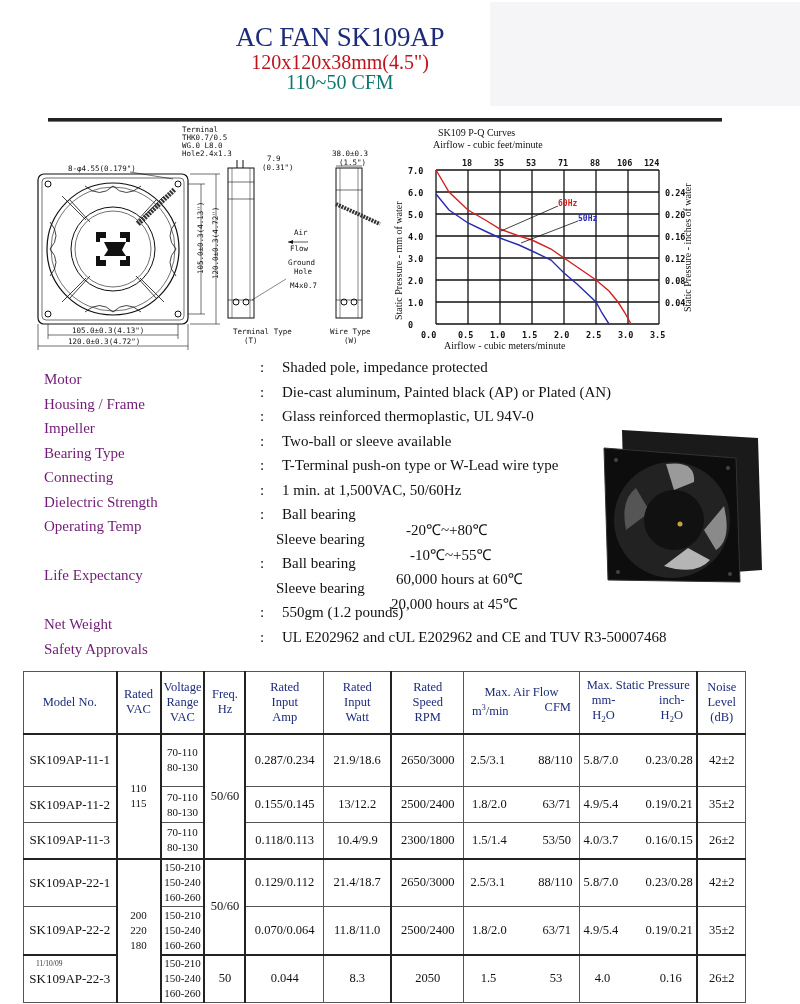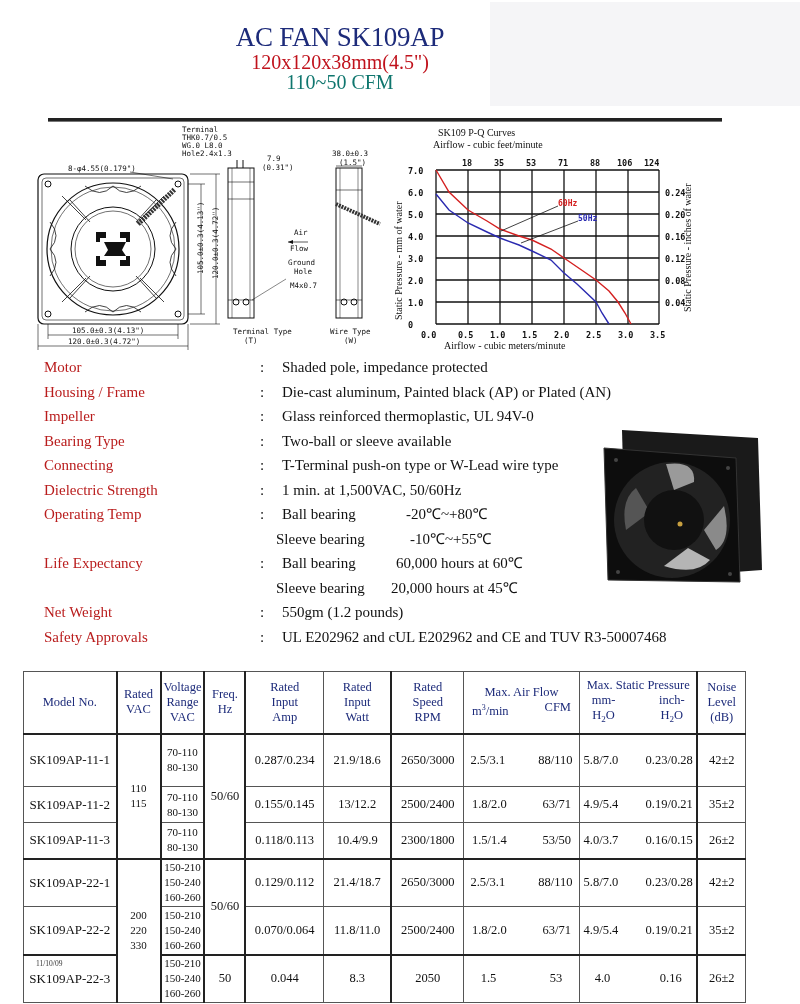--- a/index.html
+++ b/index.html
@@ -20,25 +20,25 @@
   .dtext { font-family: "DejaVu Sans Mono", monospace; font-size: 7.5px; fill: #111; }
 
   .chart { position: absolute; left: 388px; top: 124px; width: 310px; height: 228px; }
   .chart svg { width: 100%; height: 100%; }
   .ctitle { font-family: "Liberation Serif", serif; font-size: 10px; fill: #111; }
   .ctick { font-family: "DejaVu Sans Mono", monospace; font-size: 8.5px; fill: #111; font-weight: bold; }
   .cylab { font-family: "Liberation Serif", serif; font-size: 10px; fill: #111; }
 
   .specs { position: absolute; left: 44px; top: 357px; width: 700px; }
   .spec-row { position: relative; height: 24.5px; font-size: 15px; line-height: 20px; }
-  .spec-label { position: absolute; left: 0; top: 0; color: #b91c1c; }
+  .spec-label { position: absolute; left: 0; top: 12px; color: #701a75; }
   .spec-colon { position: absolute; left: 216px; top: 0; }
   .spec-value { position: absolute; left: 238px; top: 0; white-space: nowrap; }
   .spec-value.indent { left: 232px; }
-  .tcol { position: absolute; top: 0; white-space: nowrap; }
+  .tcol { position: absolute; top: 16px; white-space: nowrap; }
 
   .fan-photo { position: absolute; left: 596px; top: 420px; width: 176px; height: 168px; }
   .fan-photo svg { width: 100%; height: 100%; }
 
   .spec-table { position: absolute; left: 23px; top: 671px; border-collapse: collapse; font-size: 12.5px; }
   .spec-table td, .spec-table th { border: 1px solid #555; text-align: center; vertical-align: middle; padding: 0 2px; }
   .spec-table th { color: #1d2b7a; font-weight: normal; font-size: 12.5px; line-height: 15px; height: 62px; border-bottom: 2px solid #222; }
   .spec-table .thick-r { border-right: 2px solid #222; }
   .spec-table .thick-b { border-bottom: 2px solid #222; }
   .spec-table .multi { line-height: 15px; font-size: 11px; }
@@ -390,21 +390,21 @@
       <td class="thick-r thick-b">
           <div class="pair">
             <span>4.0/3.7</span>
             <span>0.16/0.15</span>
           </div>
         </td>
       <td class="thick-b">26±2</td>
     </tr>
     <tr style="height:48px">
       <td class="thick-r model">SK109AP-22-1</td>
-      <td class="thick-r multi" rowspan="3"><span>200</span><br><span>220</span><br><span>330</span></td>
+      <td class="thick-r multi" rowspan="3"><span>200</span><br><span>220</span><br><span>180</span></td>
       <td class="thick-r multi"><span>150-210</span><br><span>150-240</span><br><span>160-260</span></td>
       <td class="thick-r thick-b" rowspan="2">50/60</td>
       <td>0.129/0.112</td>
       <td class="thick-r">21.4/18.7</td>
       <td>2650/3000</td>
       <td>
           <div class="pair">
             <span>2.5/3.1</span>
             <span>88/110</span>
           </div>

